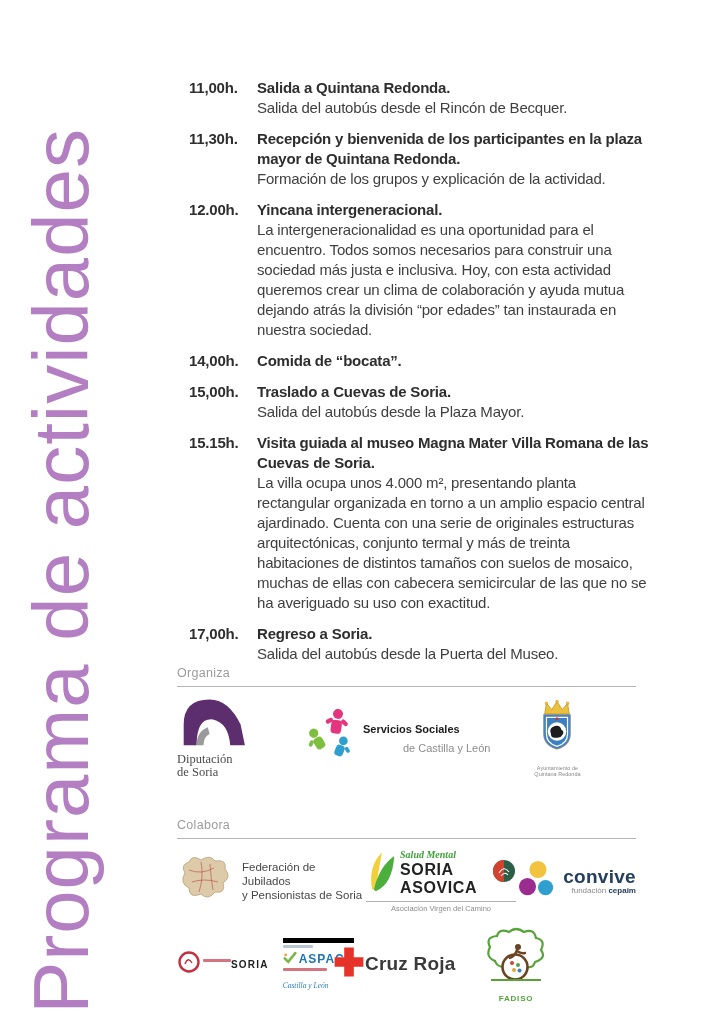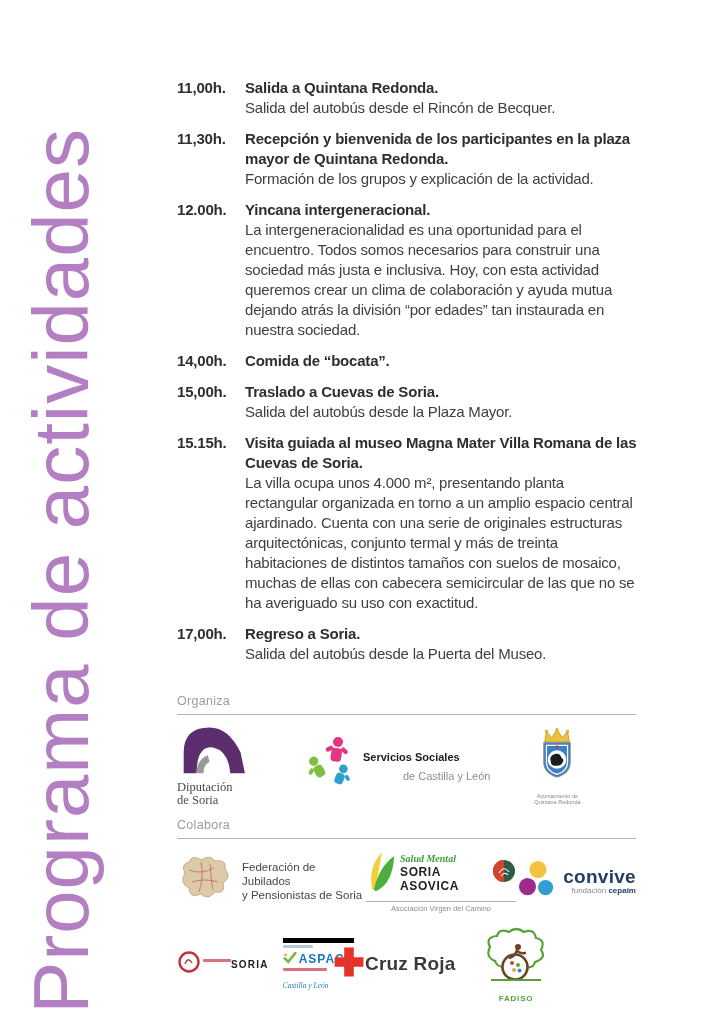--- a/index.html
+++ b/index.html
@@ -19,35 +19,35 @@
     transform:rotate(180deg);
     font-size:78px;
     letter-spacing:1px;
     color:#b37fc2;
     font-weight:400;
     white-space:nowrap;
   }
   
   .schedule {
     position:absolute;
-    top:78px; left:177px; width:460px;
+    top:78px; left:189px; width:460px;
     color:#3f3f3f;
     font-size:15px; line-height:20px;
     letter-spacing:-0.2px;
   }
   .sched-item { display:flex; margin-bottom:11px; }
   .sched-time { width:68px; flex:0 0 68px; font-weight:700; color:#2e2e2e; }
   .sched-content { flex:1; }
   .sched-title { font-weight:700; color:#2e2e2e; }
   .sched-body { color:#3f3f3f; }
   
   .section { position:absolute; left:177px; width:459px; }
   .section-label { font-size:12.5px; color:#9c9c9c; letter-spacing:0.3px; }
   .section-line { border-top:1px solid #b4b4b4; margin-top:6px; }
-  .organiza { top:694px; }
+  .organiza { top:666px; }
   .colabora { top:818px; }
   .logo-row { display:flex; align-items:center; }
   .organiza .logo-row { margin-top:10px; }
   .colabora .row-a { margin-top:9px; justify-content:space-between; }
   .colabora .row-b { margin-top:12px; }
   
   .logo-diputacion { width:100px; display:flex; flex-direction:column; }
   .dipu-text { margin-top:2px; font-family:"Liberation Serif", serif; font-size:12.5px; line-height:13px; color:#4a4a4a; }
   
   .logo-servicios { display:flex; align-items:center; margin-left:28px; }
@@ -58,21 +58,21 @@
   .logo-ayto { display:flex; flex-direction:column; align-items:center; margin-left:42px; }
   .ayto-caption { margin-top:4px; font-size:5.5px; line-height:6.5px; color:#8a8a8a; text-align:center; }
   
   .logo-federacion { display:flex; align-items:center; width:188px; }
   .fed-text { margin-left:9px; font-size:11.5px; line-height:14px; color:#474747; }
   
   .logo-salud { width:150px; display:flex; flex-direction:column; }
   .salud-top { display:flex; align-items:center; }
   .salud-mid { display:flex; flex-direction:column; margin:0 4px; }
   .salud-script { font-family:"Liberation Serif", serif; font-style:italic; font-size:10px; color:#3fa13a; font-weight:700; }
-  .salud-name { font-size:12px; font-weight:700; color:#222; letter-spacing:0.6px; margin-top:1px; }
+  .salud-name { font-size:16px; font-weight:700; color:#222; letter-spacing:0.6px; margin-top:1px; }
   .salud-sub { border-top:1px solid #b1b1b1; margin-top:3px; padding-top:2px; font-size:7.5px; color:#8d8d8d; text-align:center; }
   
   .logo-convive { display:flex; align-items:center; }
   .conv-text { margin-left:6px; display:flex; flex-direction:column; align-items:flex-end; }
   .conv-name { font-size:19px; font-weight:700; color:#24405e; letter-spacing:0.3px; line-height:19px; }
   .conv-sub { font-size:8px; color:#8a8a8a; }
   .conv-sub b { color:#24405e; }
   
   .logo-soria-aspace { display:flex; align-items:center; width:132px; }
   .sa-left { display:flex; align-items:center; }

